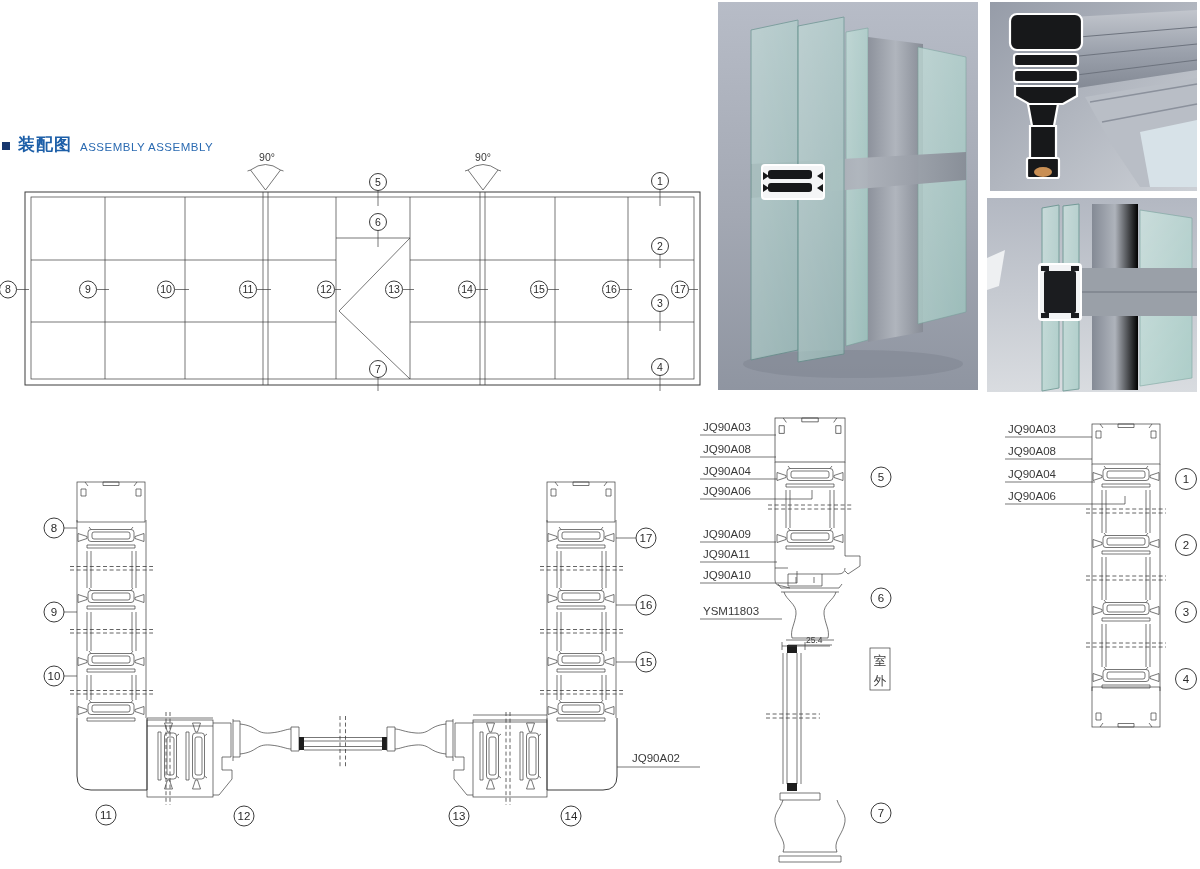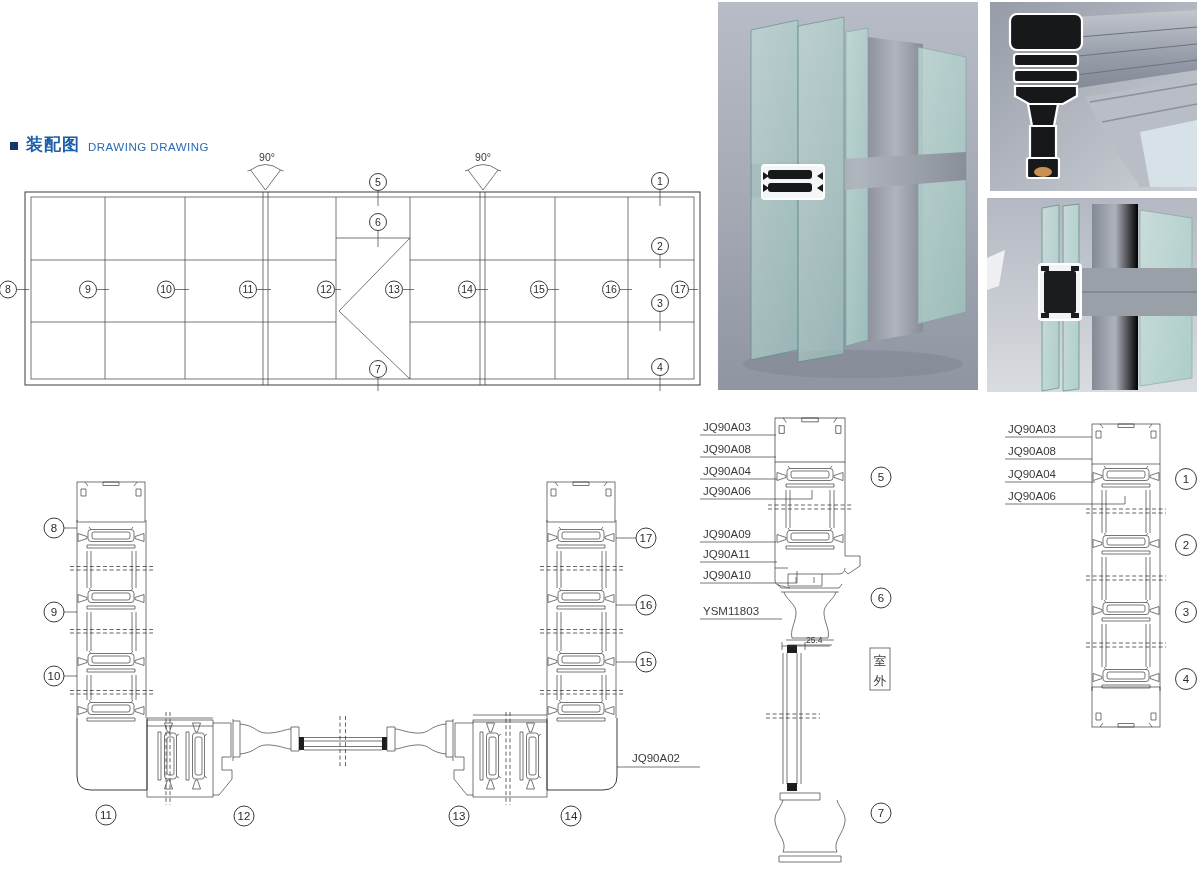--- a/index.html
+++ b/index.html
@@ -1,19 +1,19 @@
 <!DOCTYPE html>
 <html><head>
 <meta charset="utf-8">
 <style>
   html,body{margin:0;padding:0;background:#ffffff;}
   #page{position:relative;width:1200px;height:869px;background:#ffffff;overflow:hidden;
         font-family:"Liberation Sans",sans-serif;}
   
-  #hdr{position:absolute;left:10px;top:133px;display:flex;align-items:center;gap:8px;}
+  #hdr{position:absolute;left:2px;top:133px;display:flex;align-items:center;gap:8px;}
   #hdr .sq{width:8px;height:8px;background:#17366e;margin-top:2px;}
   #hdr .zh{font-size:17px;font-weight:bold;color:#1d5fa8;letter-spacing:1px;}
   #hdr .en{font-size:11.5px;color:#2a6ab1;letter-spacing:.5px;margin-top:4px;}
   
   svg{position:absolute;overflow:visible;}
   .s{stroke:#3c3c3c;stroke-width:1;fill:none;}
   .sf{stroke:#3c3c3c;stroke-width:.7;fill:none;}
   .d{stroke:#3c3c3c;stroke-width:.8;fill:none;stroke-dasharray:4 2.6;}
   .blk{fill:#1d1d1d;stroke:none;}
   .cn{font-size:10.5px;fill:#2a2a2a;text-anchor:middle;}
@@ -26,21 +26,21 @@
   .photo{position:absolute;}
 </style>
 </head>
 <body>
 
 <div id="page">
 
   <div id="hdr">
     <div class="sq"></div>
     <div class="zh">装配图</div>
-    <div class="en">DRAWING DRAWING</div>
+    <div class="en">ASSEMBLY ASSEMBLY</div>
   </div>
 
   <svg style="left:0;top:150px" width="710" height="250" viewBox="0 150 710 250">
     <g>
       <rect class="s" x="25" y="192" width="675" height="193"></rect>
       <rect class="sf" x="31" y="197" width="663" height="182"></rect>
       <g class="sf">
         <line x1="105" y1="197" x2="105" y2="379"></line>
           <line x1="185" y1="197" x2="185" y2="379"></line>
         <line x1="263" y1="192" x2="263" y2="385"></line>

